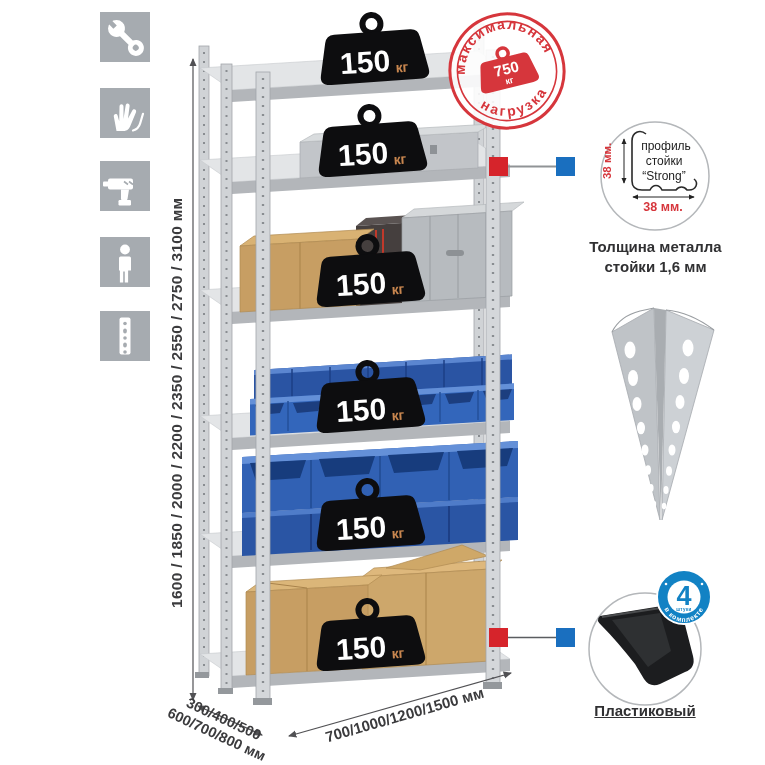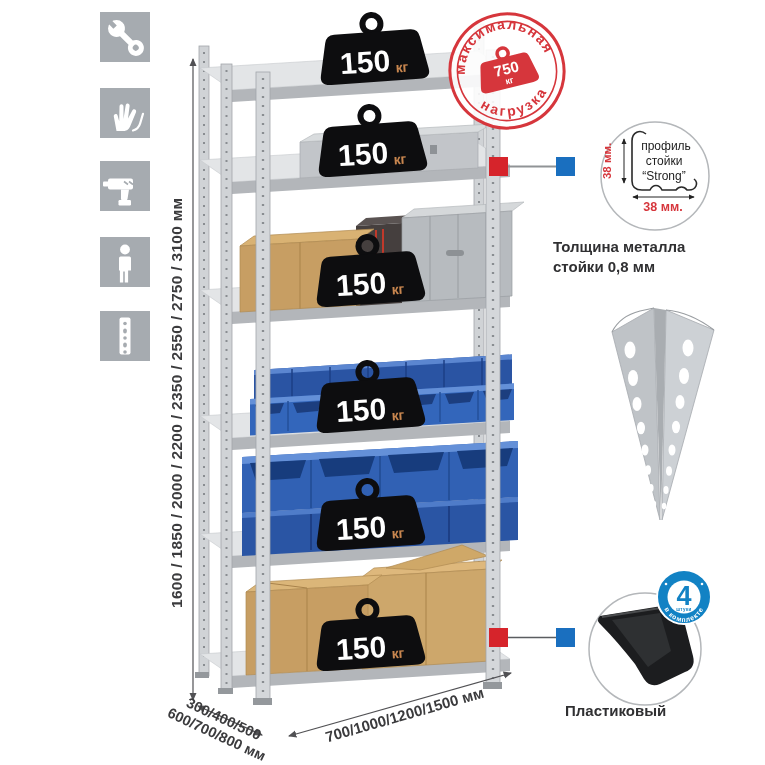--- a/index.html
+++ b/index.html
@@ -16,23 +16,23 @@
     transform:rotate(-90deg);white-space:nowrap;
   }
   .depth-label{
     position:absolute;left:154px;top:710px;width:132px;transform:rotate(25deg);
     text-align:center;font-size:14.5px;font-weight:bold;color:#3b3b3d;line-height:1.18;white-space:nowrap;
   }
   .width-label{
     position:absolute;left:292px;top:706px;width:225px;transform:rotate(-16deg);
     text-align:center;font-size:15px;font-weight:bold;color:#3b3b3d;white-space:nowrap;
   }
-  .caption{position:absolute;text-align:left;font-size:15px;font-weight:600;color:#303032;line-height:1.3;}
+  .caption{position:absolute;text-align:center;font-size:15px;font-weight:600;color:#303032;line-height:1.3;}
   .caption.thickness{left:553px;top:237px;width:205px;}
-  .caption.foot{left:565px;top:701px;width:200px;}
+  .caption.foot{left:545px;top:701px;width:200px;text-decoration:underline;}
   .scene{position:absolute;left:0;top:0;}
   .w-val{font-size:30px;font-weight:bold;fill:#ffffff;}
   .w-unit{font-size:14px;font-weight:bold;fill:#c8864f;}
   .stamp-arc{font-size:14px;font-weight:bold;fill:#d6363c;letter-spacing:1.5px;}
   .stamp-arc-b{font-size:14px;font-weight:bold;fill:#d6363c;letter-spacing:2.5px;}
   .sketch-label{font-size:12px;fill:#222222;}
   .sketch-dim{font-size:11.5px;font-weight:bold;fill:#d6363c;}
   .badge-num{font-size:27px;font-weight:bold;fill:#1282c4;}
   .badge-small{font-size:4.5px;font-weight:bold;fill:#1282c4;letter-spacing:.4px;}
   .badge-ring{font-size:6.8px;font-weight:bold;fill:#ffffff;letter-spacing:.8px;}
@@ -342,20 +342,20 @@
 
   <div class="depth-label">
     <div>300/400/500</div>
     <div>600/700/800 мм</div>
   </div>
 
   <div class="width-label">700/1000/1200/1500 мм</div>
 
   <div class="caption thickness">
     <div>Толщина металла</div>
-    <div>стойки 0,8 мм</div>
+    <div>стойки 1,6 мм</div>
   </div>
 
   <div class="caption foot">
     <div>Пластиковый</div>
   </div>
 
 </div>
 
 </body></html>

